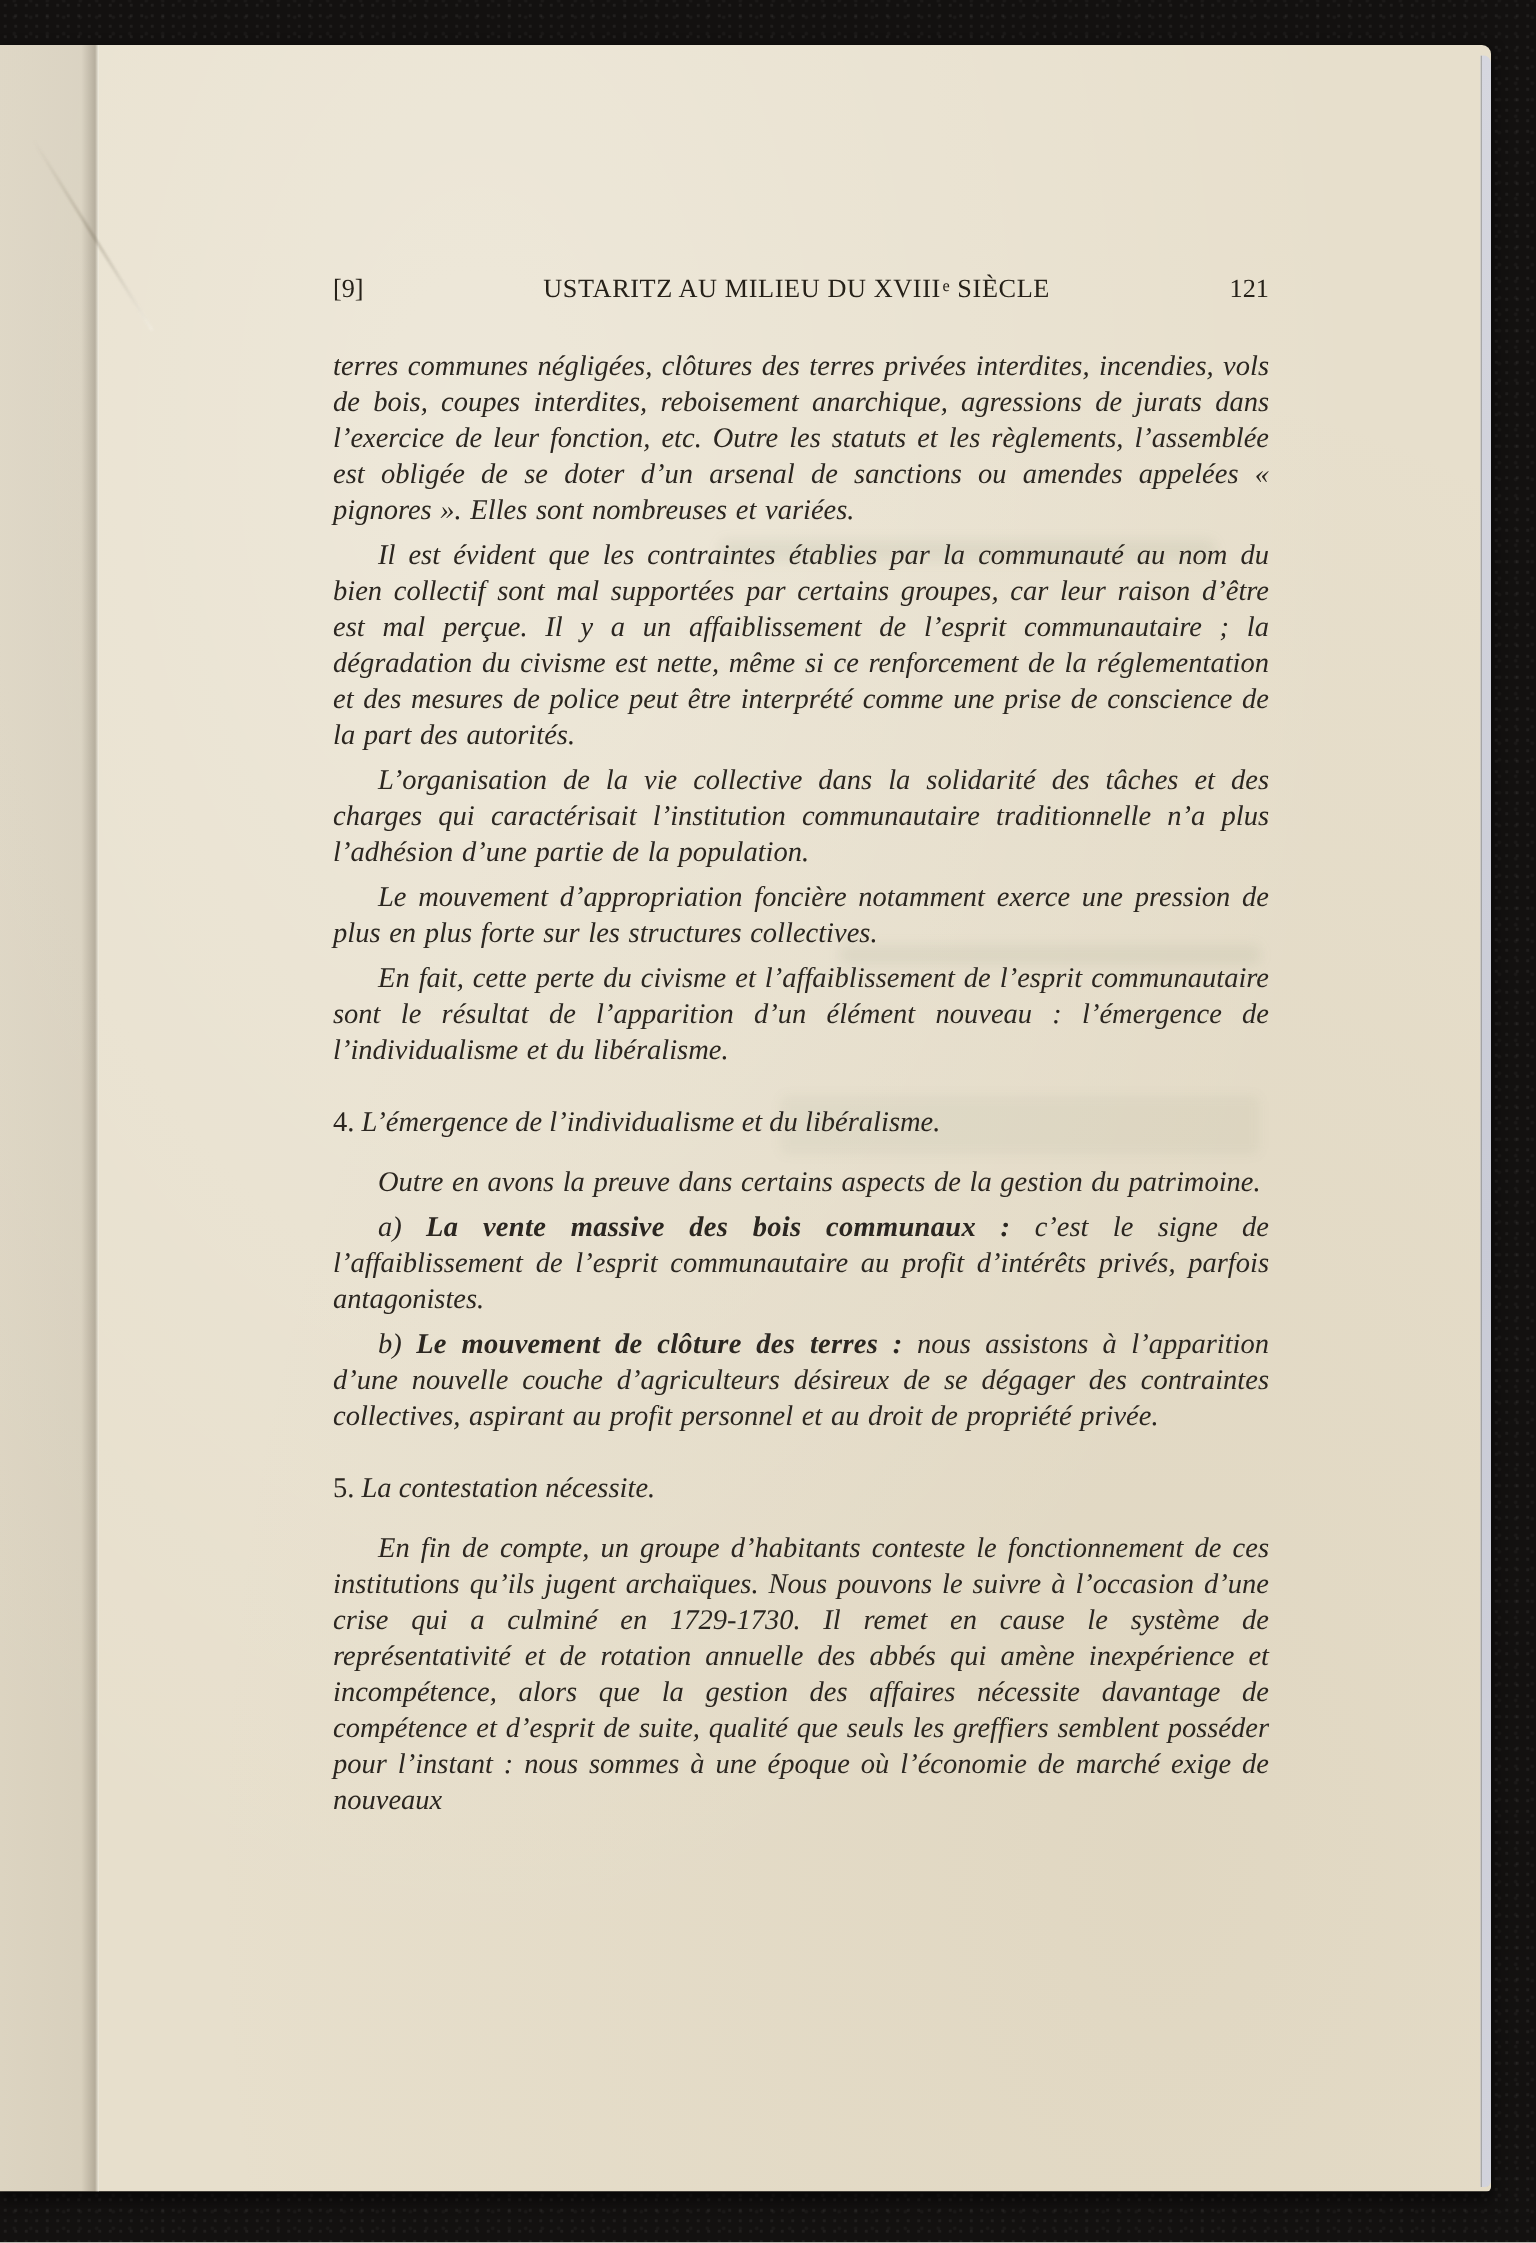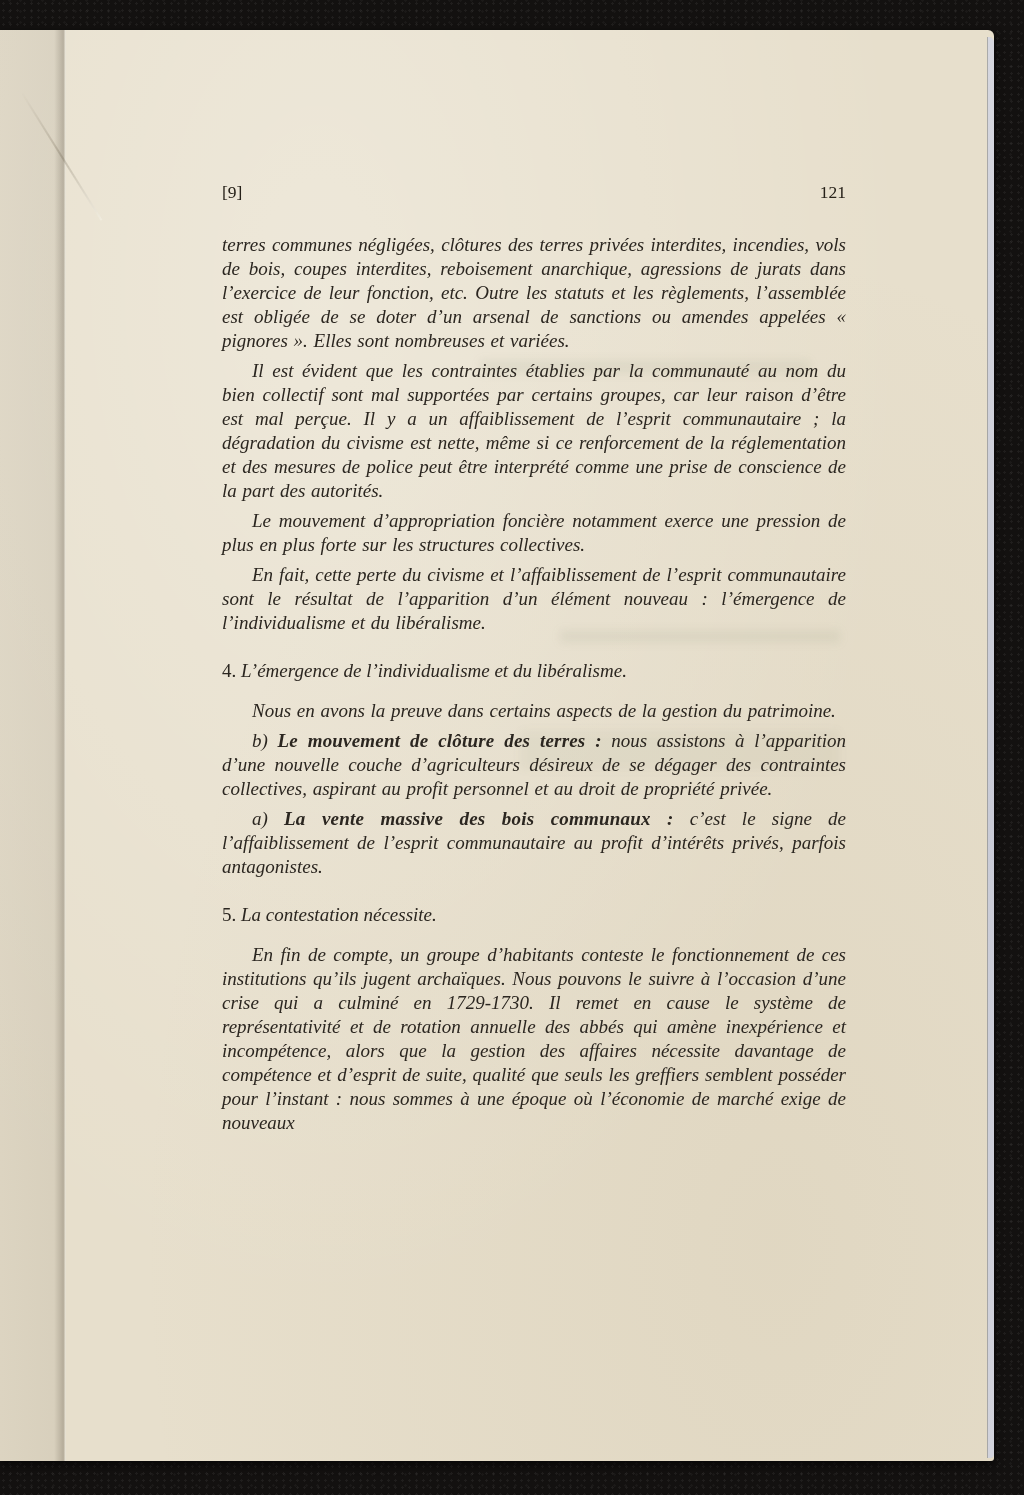--- a/index.html
+++ b/index.html
@@ -115,42 +115,44 @@
     <div class="corner-crease"></div>
     <div class="show-through st1"></div>
     <div class="show-through st2"></div>
     <div class="show-through st3"></div>
     <div class="page-edge"></div>
 
     <div class="content">
 
       <div class="page-header">
         <span>[9]</span>
+        <span class="running-title"><span>USTARITZ AU MILIEU DU XVIII</span><sup>e</sup><span> SIÈCLE</span></span>
         <span>121</span>
       </div>
 
       <p class="body-p no-indent">terres communes négligées, clôtures des terres privées interdites, incendies, vols de bois, coupes interdites, reboisement anarchique, agressions de jurats dans l’exercice de leur fonction, etc. Outre les statuts et les règlements, l’assemblée est obligée de se doter d’un arsenal de sanctions ou amendes appelées « pignores ». Elles sont nombreuses et variées.</p>
 
       <p class="body-p">Il est évident que les contraintes établies par la communauté au nom du bien collectif sont mal supportées par certains groupes, car leur raison d’être est mal perçue. Il y a un affaiblissement de l’esprit communautaire ; la dégradation du civisme est nette, même si ce renforcement de la réglementation et des mesures de police peut être interprété comme une prise de conscience de la part des autorités.</p>
 
+      <p class="body-p">L’organisation de la vie collective dans la solidarité des tâches et des charges qui caractérisait l’institution communautaire traditionnelle n’a plus l’adhésion d’une partie de la population.</p>
 
       <p class="body-p">Le mouvement d’appropriation foncière notamment exerce une pression de plus en plus forte sur les structures collectives.</p>
 
       <p class="body-p">En fait, cette perte du civisme et l’affaiblissement de l’esprit communautaire sont le résultat de l’apparition d’un élément nouveau : l’émergence de l’individualisme et du libéralisme.</p>
 
       <p class="section-heading">
         <span>4.</span>
         <em>L’émergence de l’individualisme et du libéralisme.</em>
       </p>
 
-      <p class="body-p">Nous en avons la preuve dans certains aspects de la gestion du patrimoine.</p>
+      <p class="body-p">Outre en avons la preuve dans certains aspects de la gestion du patrimoine.</p>
+
+      <p class="body-p"><span>a) </span><strong>La vente massive des bois communaux :</strong><span> c’est le signe de l’affaiblissement de l’esprit communautaire au profit d’intérêts privés, parfois antagonistes.</span></p>
 
       <p class="body-p"><span>b) </span><strong>Le mouvement de clôture des terres :</strong><span> nous assistons à l’apparition d’une nouvelle couche d’agriculteurs désireux de se dégager des contraintes collectives, aspirant au profit personnel et au droit de propriété privée.</span></p>
-
-      <p class="body-p"><span>a) </span><strong>La vente massive des bois communaux :</strong><span> c’est le signe de l’affaiblissement de l’esprit communautaire au profit d’intérêts privés, parfois antagonistes.</span></p>
 
 
       <p class="section-heading">
         <span>5.</span>
         <em>La contestation nécessite.</em>
       </p>
 
       <p class="body-p">En fin de compte, un groupe d’habitants conteste le fonctionnement de ces institutions qu’ils jugent archaïques. Nous pouvons le suivre à l’occasion d’une crise qui a culminé en 1729-1730. Il remet en cause le système de représentativité et de rotation annuelle des abbés qui amène inexpérience et incompétence, alors que la gestion des affaires nécessite davantage de compétence et d’esprit de suite, qualité que seuls les greffiers semblent posséder pour l’instant : nous sommes à une époque où l’économie de marché exige de nouveaux</p>
 
     </div>

